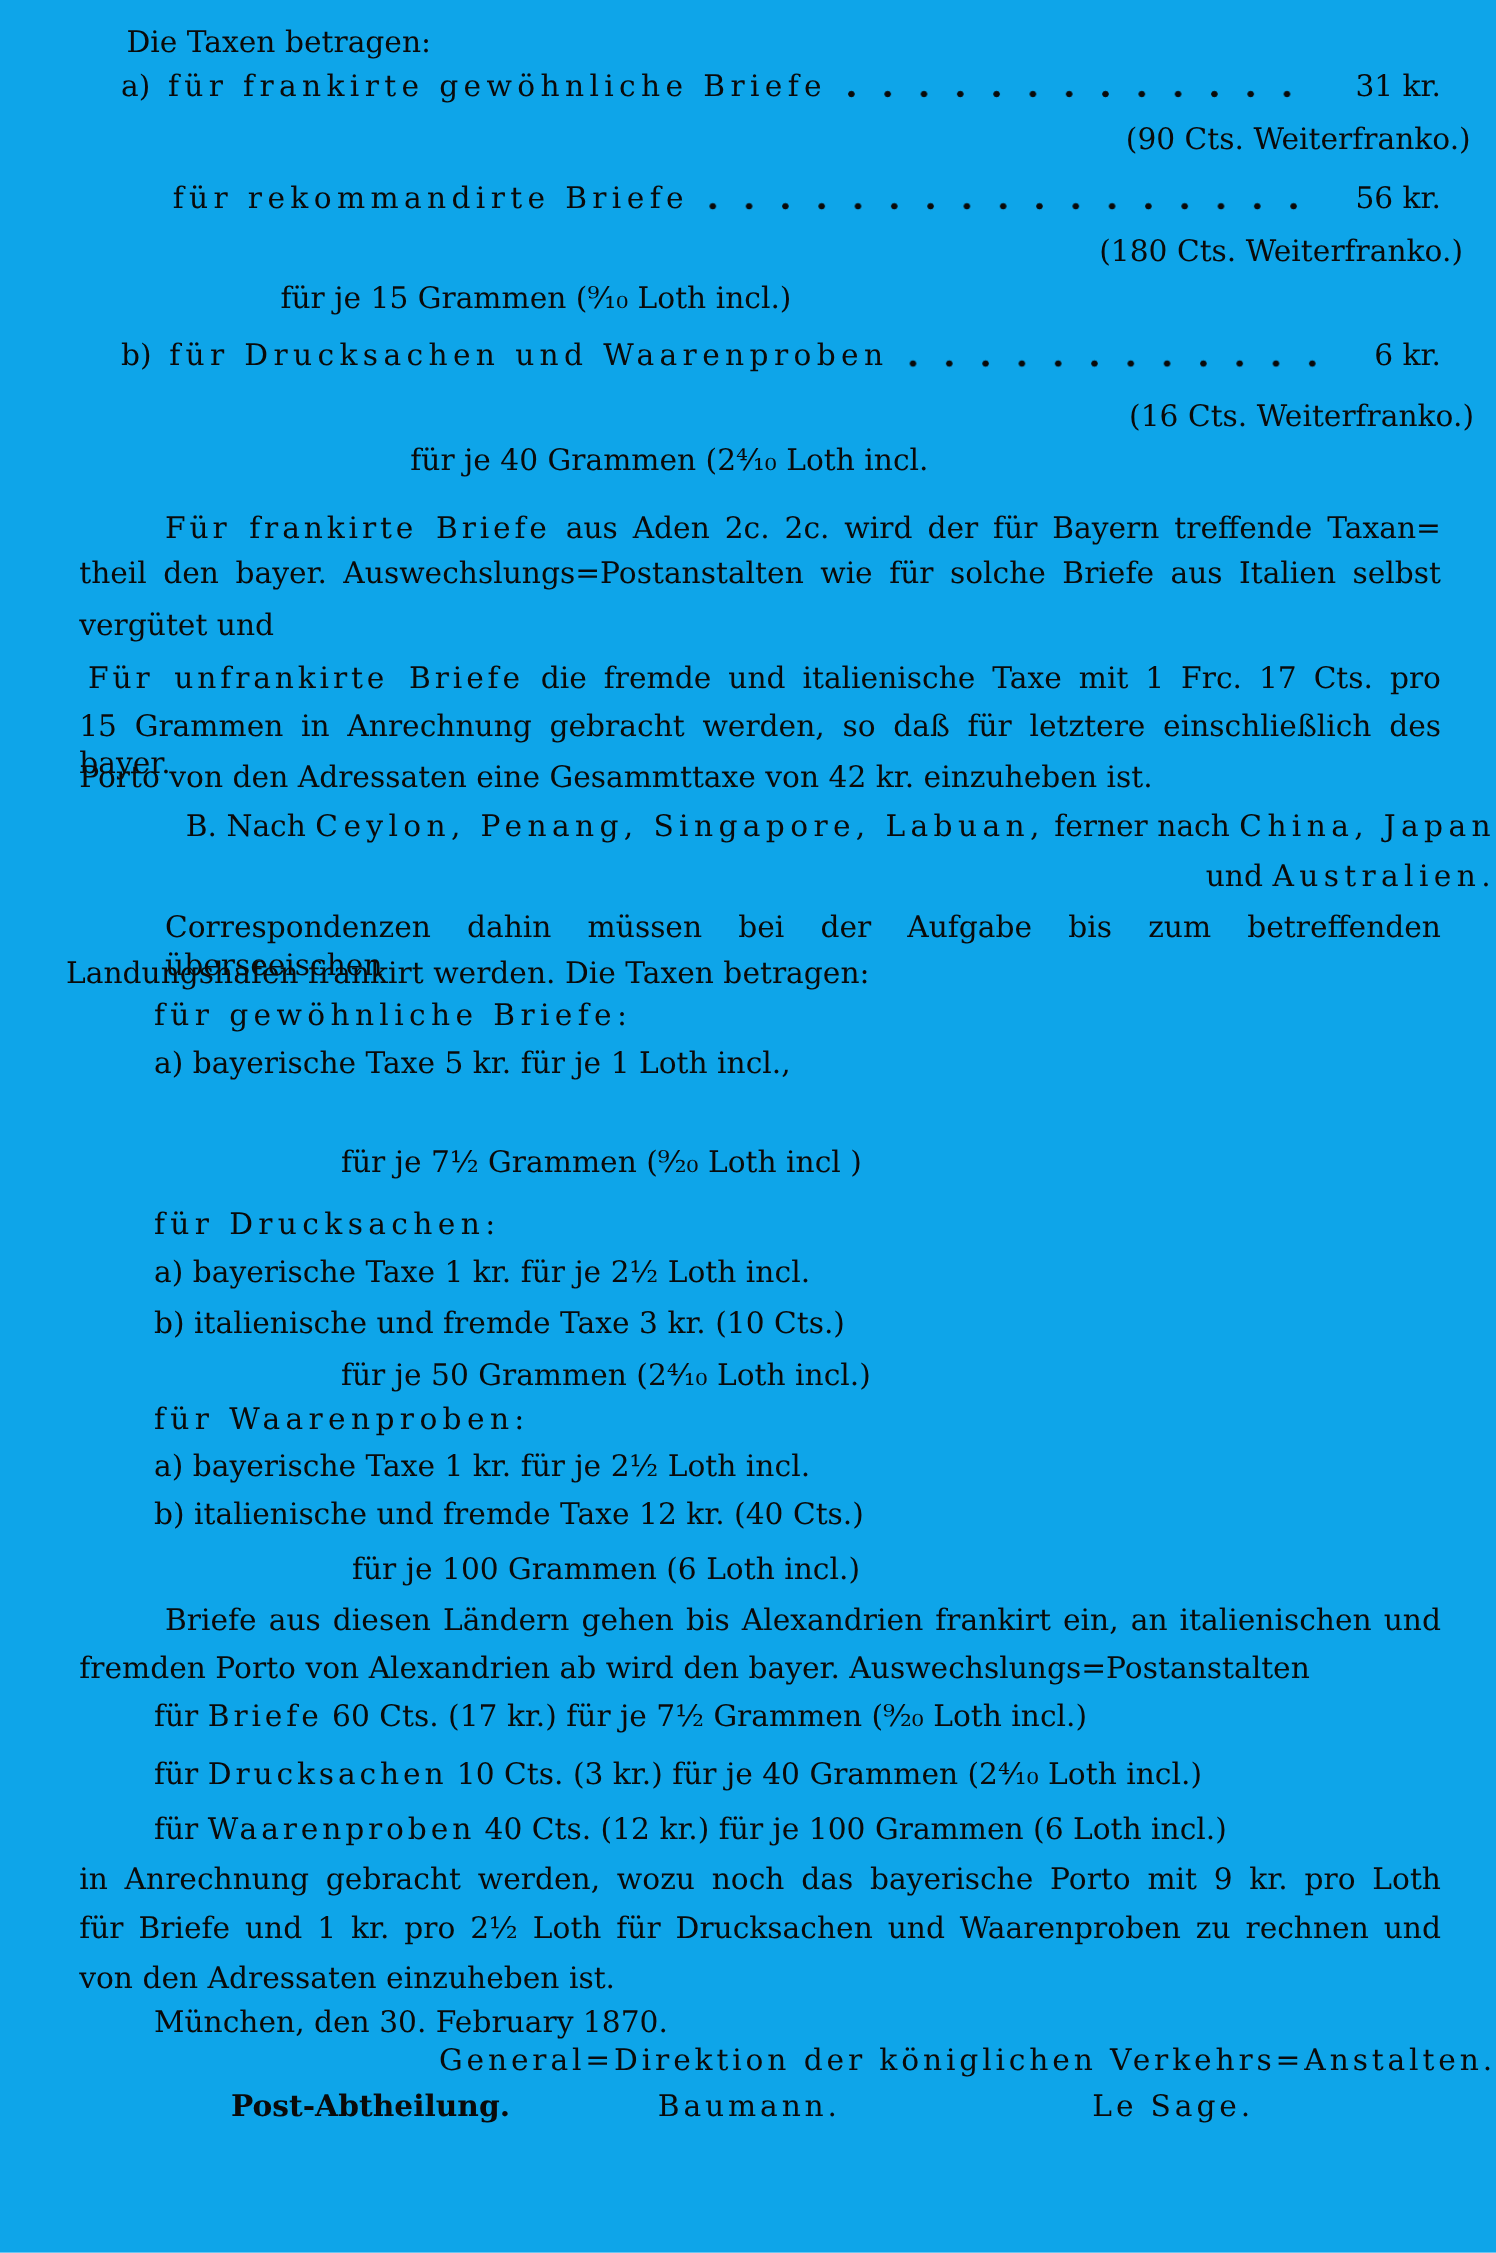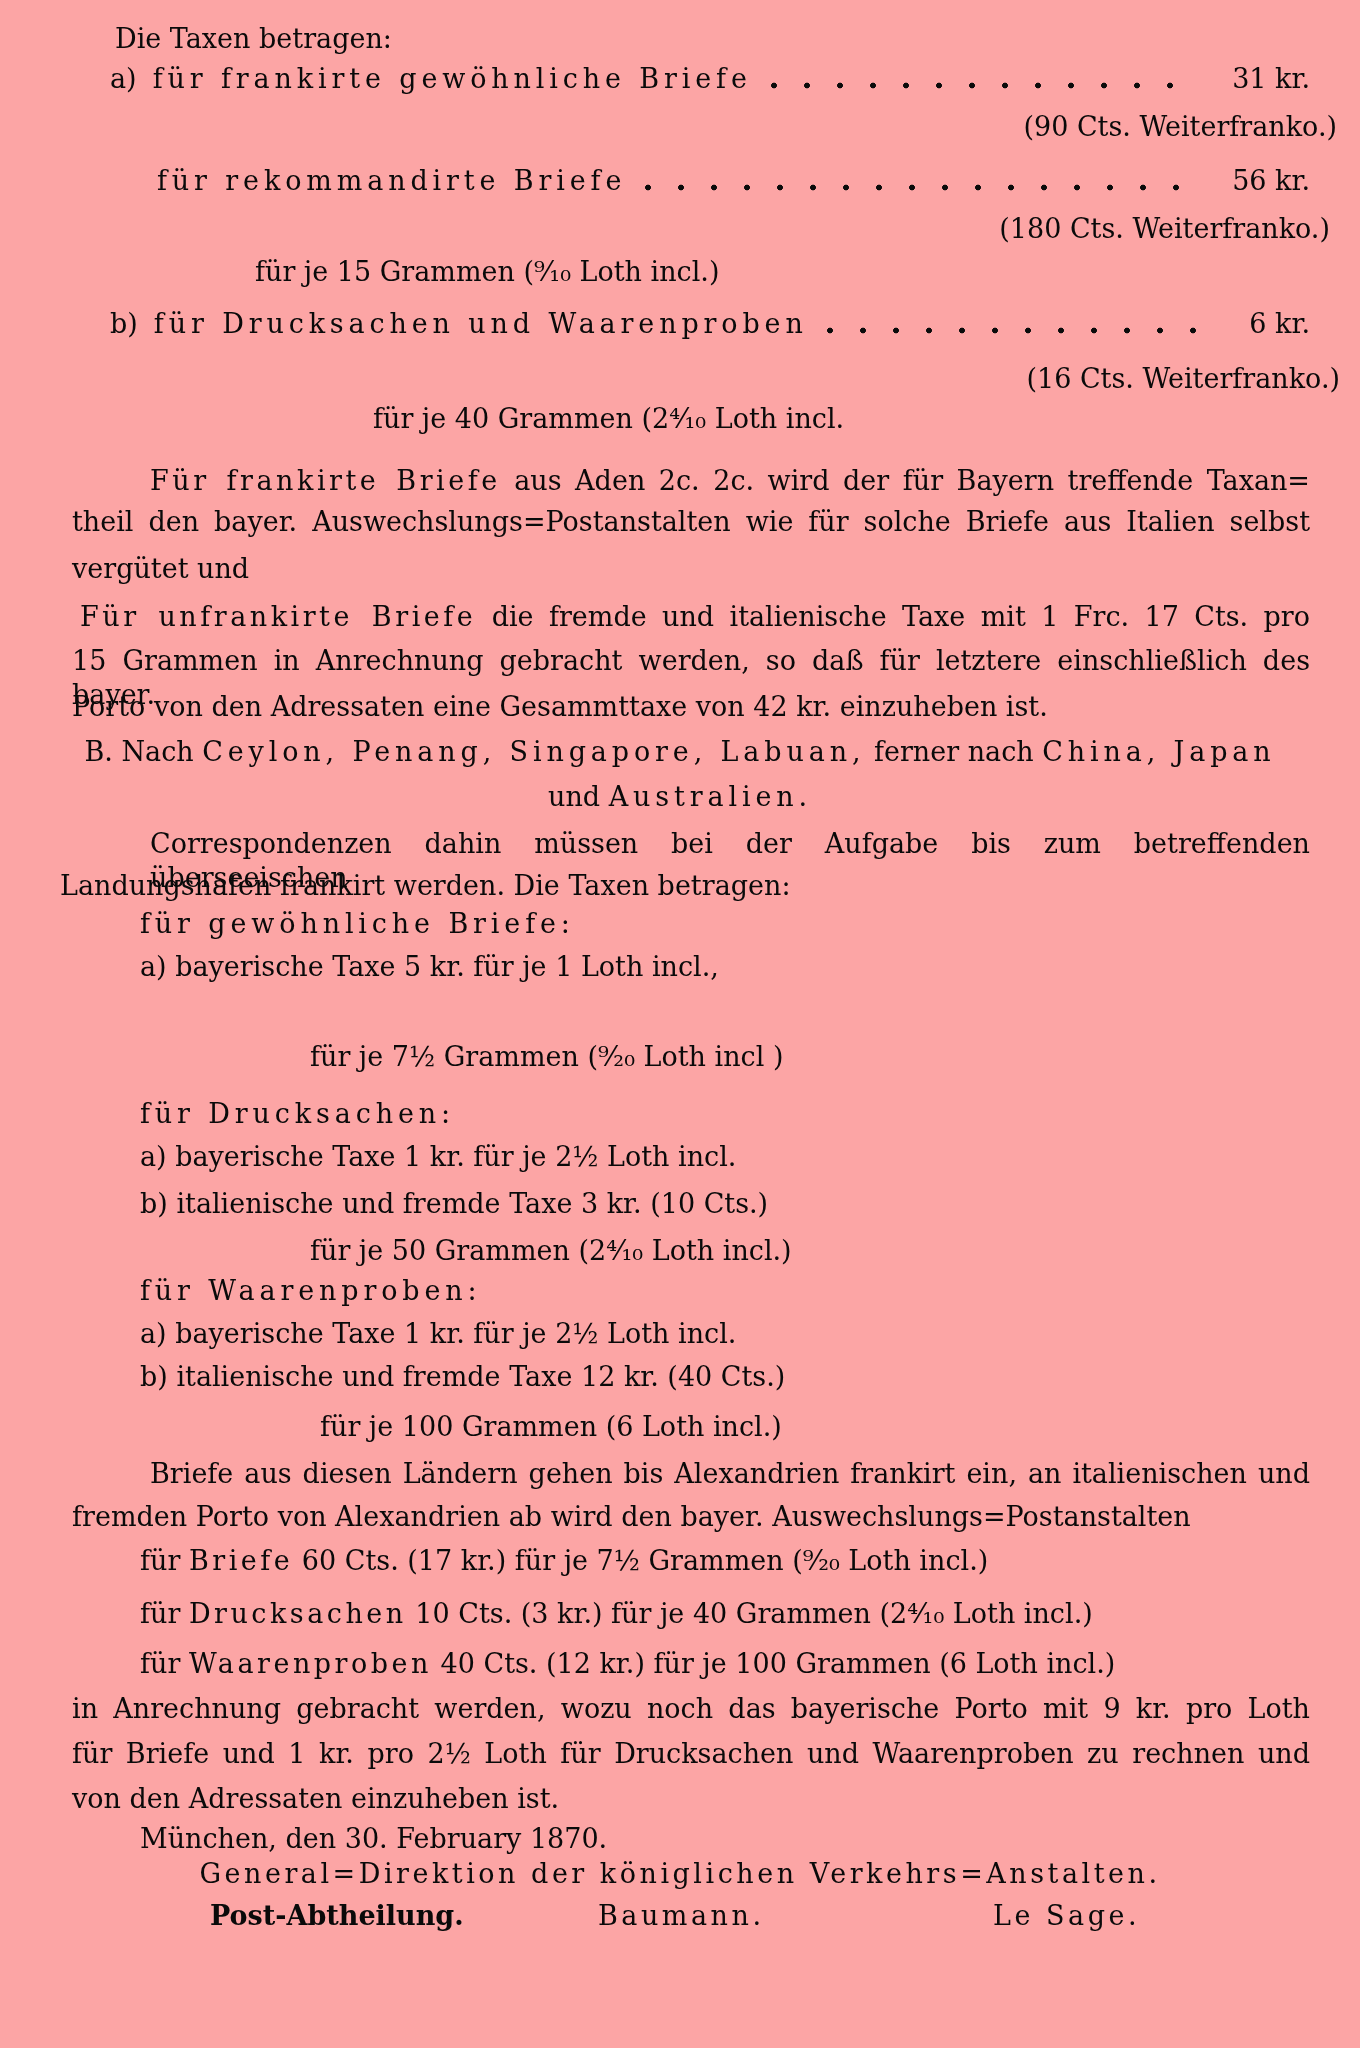--- a/index.html
+++ b/index.html
@@ -1,28 +1,28 @@
 <!DOCTYPE html>
 <html><head>
 <meta charset="utf-8">
 <style>
   html,body { margin:0; padding:0; background:#ffffff; }
   .doc {
     position:relative;
     width:1360px;
     height:2048px;
-    background:#fca5a5;
+    background:#0ea5e9;
     color:#0a0a0a;
     font-family:"DejaVu Serif","Liberation Serif",serif;
     font-size:27px;
     overflow:hidden;
   }
   .line { position:absolute; white-space:nowrap; line-height:34px; }
   .just { white-space:normal; text-align:justify; text-align-last:justify; }
-  .center { left:0; width:1360px; text-align:center; white-space:nowrap; }
+  .center { left:0; width:1360px; text-align:right; white-space:nowrap; }
   .sp { letter-spacing:0.18em; }
   .sp2 { letter-spacing:0.13em; }
   .marker { margin-right:16px; }
   .val { margin-left:26px; }
   .bold { font-weight:bold; }
   .leaderline { display:flex; align-items:baseline; }
   .leaderline .lbl { flex:0 0 auto;text-align:center; }
   .leader {
     flex:1 1 auto;
     height:7px;

